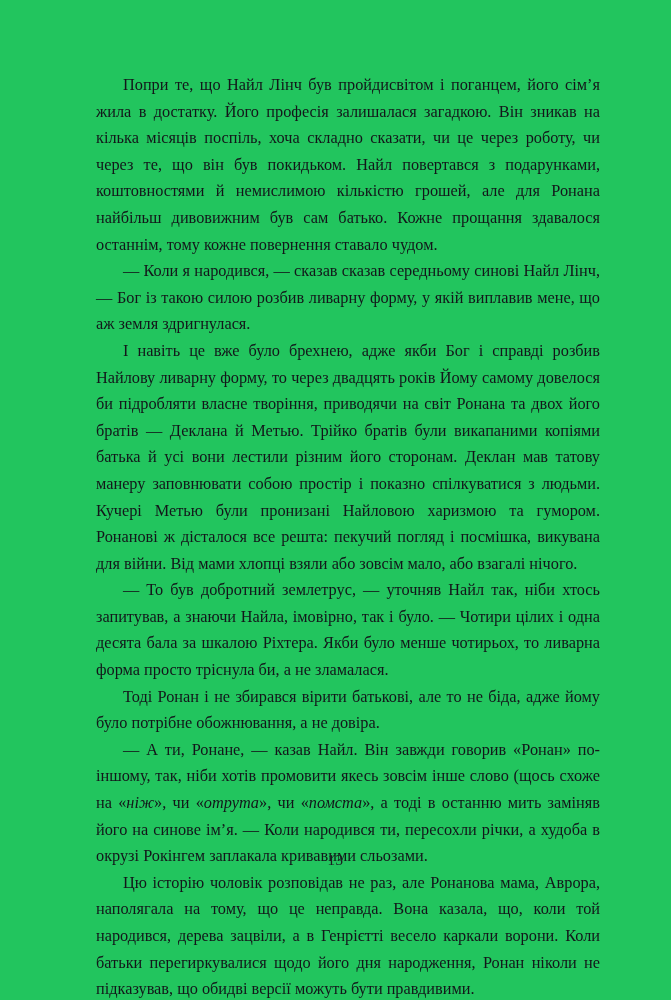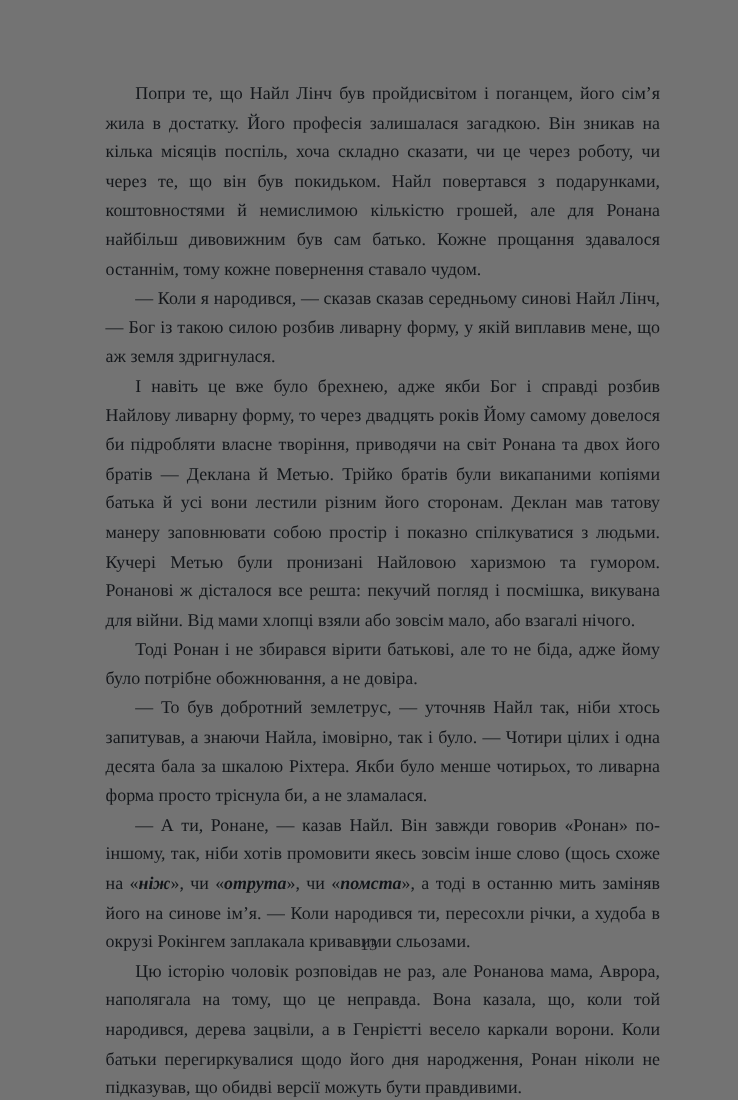--- a/index.html
+++ b/index.html
@@ -9,21 +9,21 @@
   }
   body {
     width: 671px;
     height: 1000px;
     font-family: "Liberation Serif", serif;
   }
   .page {
     position: relative;
     width: 671px;
     height: 1000px;
-    background: #737373;
+    background: #22c55e;
     box-sizing: border-box;
     overflow: hidden;
   }
   .page-inner {
     position: absolute;
     left: 96px;
     top: 72px;
     width: 504px;
     height: 860px;
   }
@@ -42,31 +42,31 @@
   .folio {
     position: absolute;
     left: 0;
     right: 0;
     top: 852px;
     text-align: center;
     font-size: 15px;
     color: #1a1d21;
     letter-spacing: 0.5px;
   }
-  em { font-style: italic; font-weight: bold; }
+  em { font-style: italic; }
 </style>
 </head>
 <body>
 
 <div class="page">
   <div class="page-inner">
     <div class="body-text">
       <p>Попри те, що Найл Лінч був пройдисвітом і поганцем, його сім’я жила в достатку. Його професія залишалася загадкою. Він зникав на кілька місяців поспіль, хоча складно сказати, чи це через роботу, чи через те, що він був покидьком. Найл повертався з подарунками, коштовностями й немислимою кількістю грошей, але для Ронана найбільш дивовижним був сам батько. Кожне прощання здавалося останнім, тому кожне повернення ставало чудом.</p>
       <p>— Коли я народився, — сказав сказав середньому синові Найл Лінч, — Бог із такою силою розбив ливарну форму, у якій виплавив мене, що аж земля здригнулася.</p>
       <p>І навіть це вже було брехнею, адже якби Бог і справді розбив Найлову ливарну форму, то через двадцять років Йому самому довелося би підробляти власне творіння, приводячи на світ Ронана та двох його братів — Деклана й Метью. Трійко братів були викапаними копіями батька й усі вони лестили різним його сторонам. Деклан мав татову манеру заповнювати собою простір і показно спілкуватися з людьми. Кучері Метью були пронизані Найловою харизмою та гумором. Ронанові ж дісталося все решта: пекучий погляд і посмішка, викувана для війни. Від мами хлопці взяли або зовсім мало, або взагалі нічого.</p>
+      <p>— То був добротний землетрус, — уточняв Найл так, ніби хтось запитував, а знаючи Найла, імовірно, так і було. — Чотири цілих і одна десята бала за шкалою Ріхтера. Якби було менше чотирьох, то ливарна форма просто тріснула би, а не зламалася.</p>
       <p>Тоді Ронан і не збирався вірити батькові, але то не біда, адже йому було потрібне обожнювання, а не довіра.</p>
-      <p>— То був добротний землетрус, — уточняв Найл так, ніби хтось запитував, а знаючи Найла, імовірно, так і було. — Чотири цілих і одна десята бала за шкалою Ріхтера. Якби було менше чотирьох, то ливарна форма просто тріснула би, а не зламалася.</p>
       <p><span>— А ти, Ронане, — казав Найл. Він завжди говорив «Ронан» по-іншому, так, ніби хотів промовити якесь зовсім інше слово (щось схоже на «</span><em>ніж</em><span>», чи «</span><em>отрута</em><span>», чи «</span><em>помста</em><span>», а тоді в останню мить заміняв його на синове ім’я. — Коли народився ти, пересохли річки, а худоба в окрузі Рокінгем заплакала кривавими сльозами.</span></p>
       <p>Цю історію чоловік розповідав не раз, але Ронанова мама, Аврора, наполягала на тому, що це неправда. Вона казала, що, коли той народився, дерева зацвіли, а в Генрієтті весело каркали ворони. Коли батьки перегиркувалися щодо його дня народження, Ронан ніколи не підказував, що обидві версії можуть бути правдивими.</p>
     </div>
   </div>
   <div class="folio">13</div>
 </div>
 
 </body></html>

